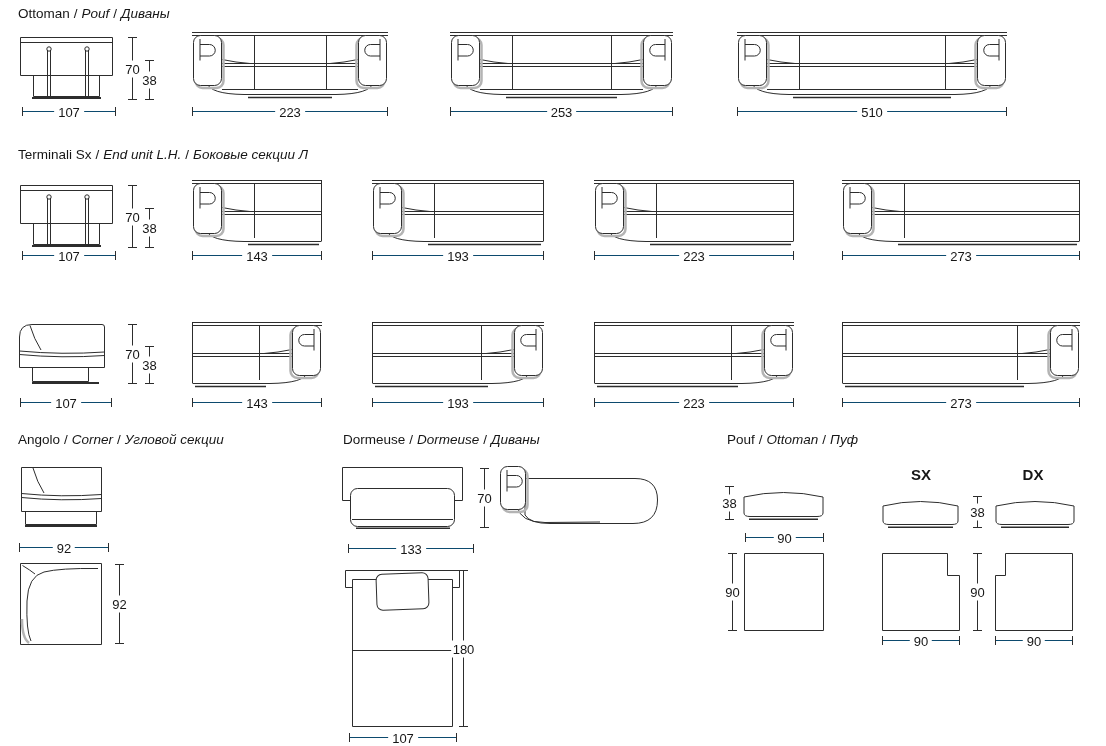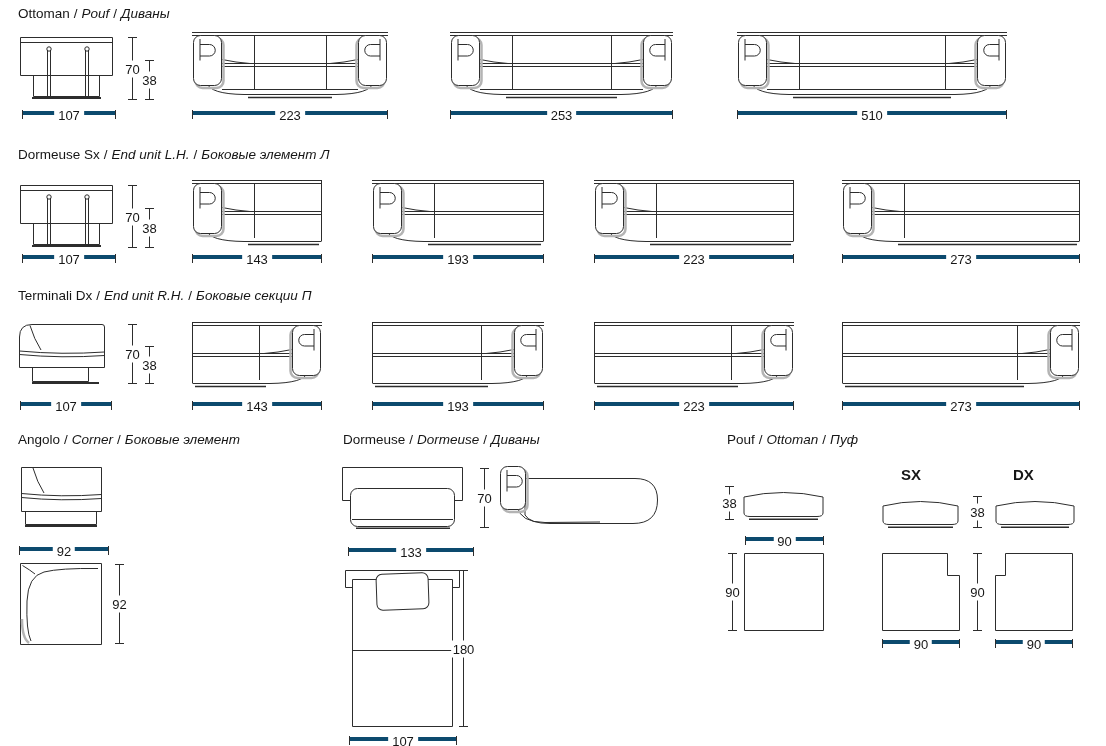--- a/index.html
+++ b/index.html
@@ -4,31 +4,31 @@
 <style>
   *{box-sizing:border-box}
   body{margin:0;background:#fff}
   #canvas{position:relative;width:1106px;height:746px;background:#fff;
     font-family:"Liberation Sans",sans-serif;color:#161616;overflow:hidden}
   .grp{position:absolute;inset:0}
   .title{position:absolute;font-size:13.5px;white-space:nowrap}
   .title .it{font-style:italic}
   .sep{margin:0 4px}
   .fig{position:absolute;line-height:0}
-  .hdim{position:absolute;height:0;border-top:4px solid #0c4a6e}
+  .hdim{position:absolute;height:0;border-top:1px solid #0c4a6e}
   .hdim::before,.hdim::after{content:"";position:absolute;top:-5px;width:1px;height:9px;background:#2d2d2d}
   .hdim::before{left:0}.hdim::after{right:0}
   .hdim b{position:absolute;left:50%;top:-0.5px;transform:translate(-50%,-50%);
     background:#fff;padding:0 4px;font-weight:400;font-size:13px;white-space:nowrap}
   .vdim{position:absolute;width:0;border-left:1px solid #2d2d2d}
   .vdim::before,.vdim::after{content:"";position:absolute;left:-5px;width:9px;height:1px;background:#2d2d2d}
   .vdim::before{top:0}.vdim::after{bottom:0}
   .vdim b{position:absolute;top:50%;left:-0.5px;transform:translate(-50%,-50%);
     background:#fff;padding:1px 2px;font-weight:400;font-size:13px}
-  .hdr{position:absolute;font-weight:700;font-size:15px;}
+  .hdr{position:absolute;font-weight:700;font-size:15px;text-align:center}
 </style>
 </head>
 <body>
 
 <div id="canvas">
 
   <div class="grp">
     <div class="title" style="left:18px;top:6px"><span>Ottoman</span><span class="sep">/</span><span class="it">Pouf</span><span class="sep">/</span><span class="it">Диваны</span></div>
     <div class="fig" style="left:20px;top:37px"><svg width="93" height="63" viewBox="0 0 93 63" fill="none" stroke="#2d2d2d" stroke-width="1" stroke-linejoin="round">
           <rect x="0.5" y="0.5" width="92" height="38"></rect>
@@ -113,21 +113,21 @@
           <rect x="238.5" y="6" width="28" height="50" rx="7" stroke="#b4b4b4" stroke-width="2.5"></rect>
           <rect x="240.5" y="3.5" width="28" height="50" rx="7" fill="#fff"></rect>
           <path d="M262,7 V28.5 M262,12.5 H252.5 A5.75,5.75 0 0 0 252.5,24 H262"></path>
         </svg></div>
     <div class="hdim" style="left:737px;top:111px;width:270px">
         <b>510</b>
       </div>
   </div>
 
   <div class="grp">
-    <div class="title" style="left:18px;top:147px"><span>Dormeuse Sx</span><span class="sep">/</span><span class="it">End unit L.H.</span><span class="sep">/</span><span class="it">Боковые элемент Л</span></div>
+    <div class="title" style="left:18px;top:147px"><span>Terminali Sx</span><span class="sep">/</span><span class="it">End unit L.H.</span><span class="sep">/</span><span class="it">Боковые секции Л</span></div>
     <div class="fig" style="left:20px;top:185px"><svg width="93" height="63" viewBox="0 0 93 63" fill="none" stroke="#2d2d2d" stroke-width="1" stroke-linejoin="round">
           <rect x="0.5" y="0.5" width="92" height="38"></rect>
           <line x1="0.5" y1="5.5" x2="92.5" y2="5.5"></line>
           <rect x="13.5" y="38.5" width="66" height="21"></rect>
           <line x1="12" y1="61" x2="81" y2="61" stroke-width="2"></line>
           <line x1="27.5" y1="13" x2="27.5" y2="59.5"></line>
           <line x1="30.5" y1="13" x2="30.5" y2="59.5"></line>
           <circle cx="29" cy="12" r="2.2"></circle>
           <line x1="65.5" y1="13" x2="65.5" y2="59.5"></line>
           <line x1="68.5" y1="13" x2="68.5" y2="59.5"></line>
@@ -206,21 +206,20 @@
           <rect x="3.5" y="6" width="28" height="50" rx="7" stroke="#b4b4b4" stroke-width="2.5"></rect>
           <rect x="1.5" y="3.5" width="28" height="50" rx="7" fill="#fff"></rect>
           <path d="M8,7 V28.5 M8,12.5 H17.5 A5.75,5.75 0 0 1 17.5,24 H8"></path>
         </svg></div>
     <div class="hdim" style="left:842px;top:255px;width:238px">
         <b>273</b>
       </div>
   </div>
 
   <div class="grp">
-    <div class="title" style="left:18px;top:288px"><span>Terminali Dx</span><span class="sep">/</span><span class="it">End unit R.H.</span><span class="sep">/</span><span class="it">Боковые секции П</span></div>
     <div class="fig" style="left:19px;top:324px"><svg width="86" height="62" viewBox="0 0 86 62" fill="none" stroke="#2d2d2d" stroke-width="1" stroke-linejoin="round">
           <path d="M0.5,43.5 V13 Q0.5,0.5 13,0.5 H83 Q85.5,0.5 85.5,3 V43.5"></path>
           <path d="M11,1.5 Q15,15 22,26"></path>
           <path d="M0.5,27 Q43,31 85.5,28"></path>
           <path d="M0.5,30.5 Q43,34.5 85.5,31.5"></path>
           <line x1="0.5" y1="43.5" x2="85.5" y2="43.5"></line>
           <rect x="13.5" y="43.5" width="56" height="14"></rect>
           <line x1="13" y1="59" x2="80" y2="59" stroke-width="2"></line>
         </svg></div>
     <div class="hdim" style="left:20px;top:402px;width:92px">
@@ -296,21 +295,21 @@
           <rect x="206.5" y="6" width="28" height="50" rx="7" stroke="#b4b4b4" stroke-width="2.5"></rect>
           <rect x="208.5" y="3.5" width="28" height="50" rx="7" fill="#fff"></rect>
           <path d="M230,7 V28.5 M230,12.5 H220.5 A5.75,5.75 0 0 0 220.5,24 H230"></path>
         </svg></div>
     <div class="hdim" style="left:842px;top:402px;width:238px">
         <b>273</b>
       </div>
   </div>
 
   <div class="grp">
-    <div class="title" style="left:18px;top:432px"><span>Angolo</span><span class="sep">/</span><span class="it">Corner</span><span class="sep">/</span><span class="it">Боковые элемент</span></div>
+    <div class="title" style="left:18px;top:432px"><span>Angolo</span><span class="sep">/</span><span class="it">Corner</span><span class="sep">/</span><span class="it">Угловой секции</span></div>
     <div class="fig" style="left:21px;top:467px"><svg width="81" height="62" viewBox="0 0 81 62" fill="none" stroke="#2d2d2d" stroke-width="1" stroke-linejoin="round">
           <rect x="0.5" y="0.5" width="80" height="44"></rect>
           <path d="M12,1 Q16,15 23,26"></path>
           <path d="M0.5,26.5 Q40,30.5 80.5,27.5"></path>
           <path d="M0.5,30.5 Q40,34.5 80.5,31.5"></path>
           <rect x="4.5" y="44.5" width="71" height="13"></rect>
           <line x1="4" y1="59" x2="76" y2="59" stroke-width="2"></line>
         </svg></div>
     <div class="hdim" style="left:19px;top:547px;width:90px">
         <b>92</b>

